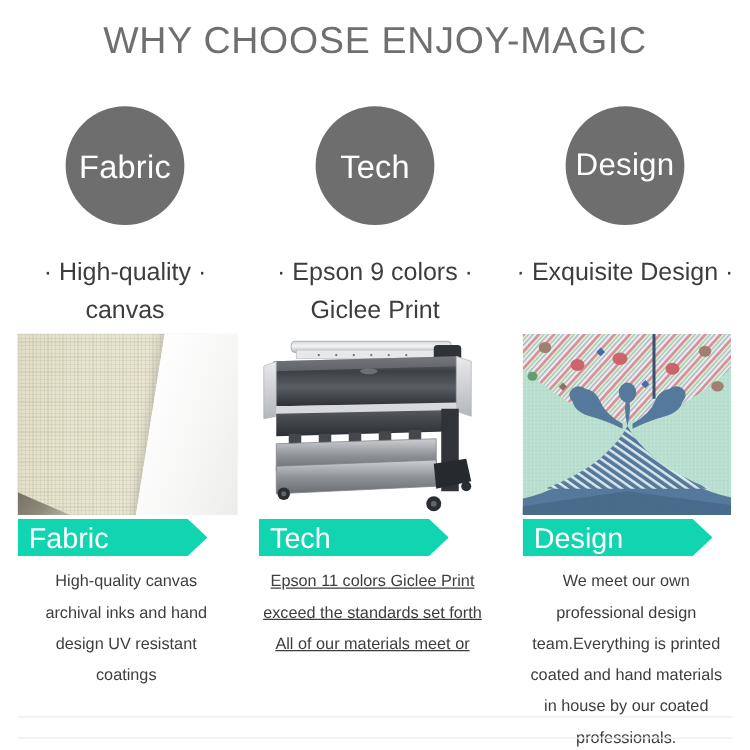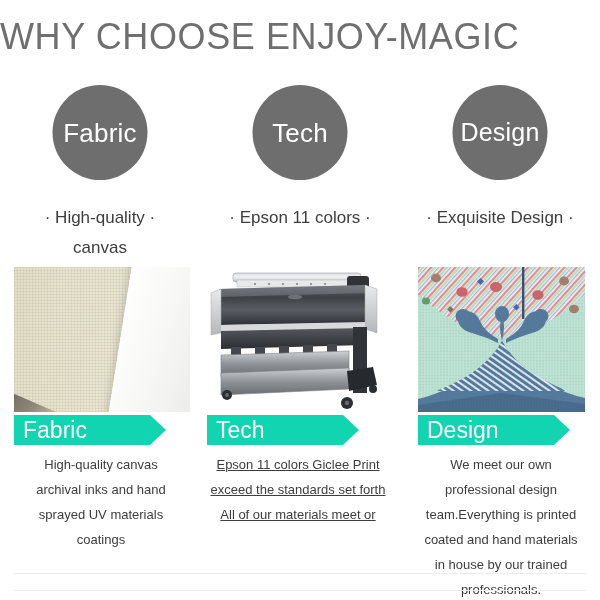--- a/index.html
+++ b/index.html
@@ -18,21 +18,22 @@
     background: #ffffff;
     overflow: hidden;
   }
 
   
   .page-title {
     position: absolute;
     left: 0;
     top: 16px;
     width: 600px;
-    font-size: 36px;
+    text-align: center;
+    font-size: 30px;
     font-weight: 400;
     letter-spacing: 0.6px;
     color: #6f6f6f;
     white-space: nowrap;
   }
 
   
   .col {
     position: absolute;
     top: 0;
@@ -68,21 +69,21 @@
   .circle-label.wide { font-size: 25px; }
 
   
   .sub {
     position: absolute;
     top: 203px;
     left: 0;
     width: 200px;
     text-align: center;
     color: #3d3d3d;
-    font-size: 17px;
+    font-size: 20px;
     line-height: 30px;
   }
   .sub .line2 { display: block; }
 
   
   .media {
     position: absolute;
     top: 267px;
     width: 170px;
     height: 145px;
@@ -209,21 +210,22 @@
       <span>· High-quality ·</span>
       <span class="line2">canvas</span>
     </div>
   </div>
 
   <div class="col col-1">
     <div class="circle">
       <span class="circle-label">Tech</span>
     </div>
     <div class="sub">
-      <span>· Epson 11 colors ·</span>
+      <span>· Epson 9 colors ·</span>
+      <span class="line2">Giclee Print</span>
     </div>
   </div>
 
   <div class="col col-2">
     <div class="circle">
       <span class="circle-label wide">Design</span>
     </div>
     <div class="sub">
       <span>· Exquisite Design ·</span>
       <span class="line2"></span>
@@ -377,35 +379,35 @@
   <div class="banner banner-1">
     <span class="banner-label">Tech</span>
   </div>
   <div class="banner banner-2">
     <span class="banner-label">Design</span>
   </div>
 
   <div class="body-copy body-0">
     <span class="ln">High-quality canvas</span>
     <span class="ln">archival inks and hand</span>
-    <span class="ln">sprayed UV materials</span>
+    <span class="ln">design UV resistant</span>
     <span class="ln">coatings</span>
   </div>
 
   <div class="body-copy body-1">
     <span class="ln">Epson 11 colors  Giclee Print</span>
     <span class="ln">exceed the standards set forth</span>
     <span class="ln">All of our materials meet or</span>
   </div>
 
   <div class="body-copy body-2">
     <span class="ln">We meet our own</span>
     <span class="ln">professional design</span>
     <span class="ln">team.Everything is printed</span>
     <span class="ln">coated and hand materials</span>
-    <span class="ln">in house by our trained</span>
+    <span class="ln">in house by our coated</span>
     <span class="ln">professionals.</span>
   </div>
 
   <div class="divider divider-a"></div>
   <div class="divider divider-b"></div>
 
 </div>
 
 </body></html>

